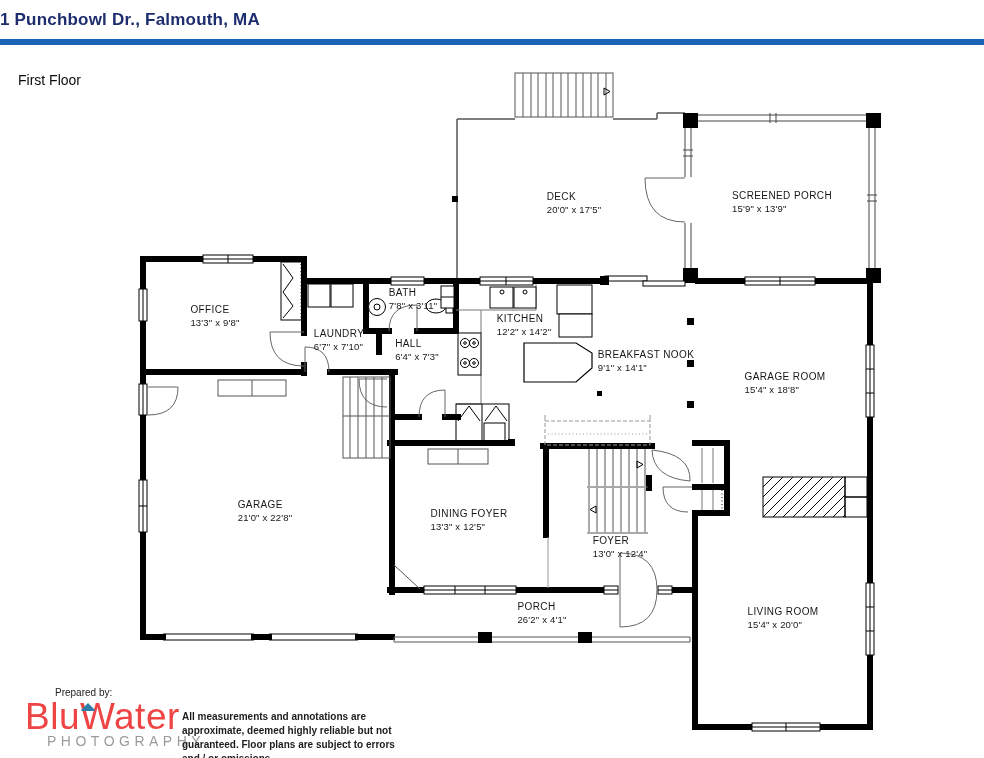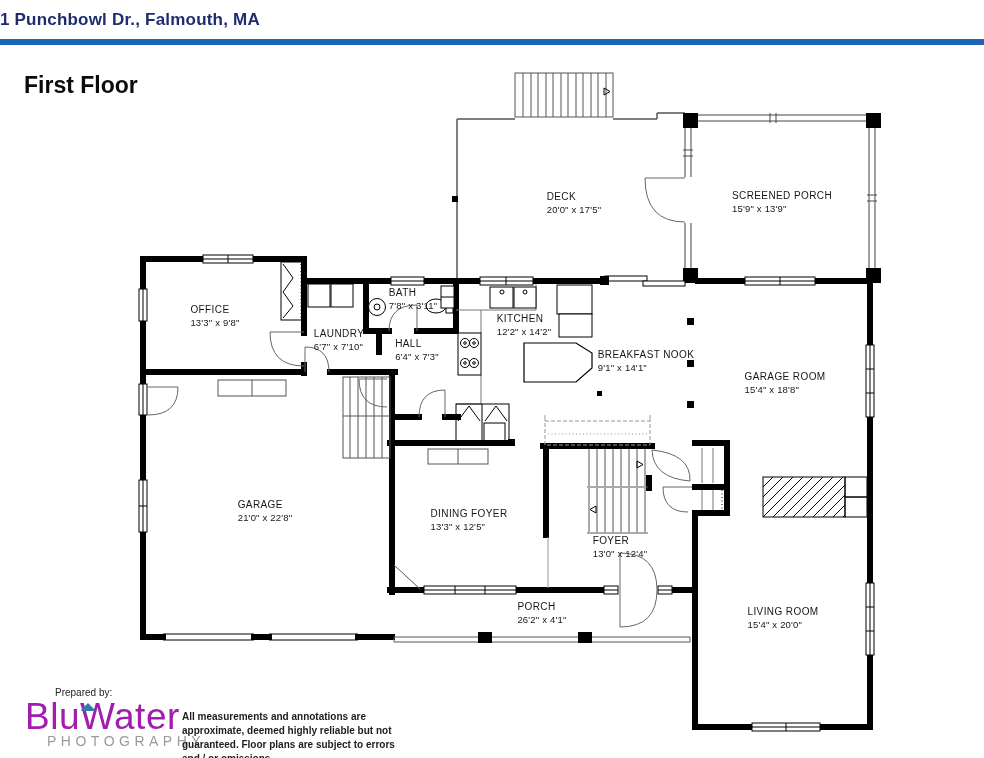--- a/index.html
+++ b/index.html
@@ -1,28 +1,28 @@
 <!DOCTYPE html>
 <html><head>
 <meta charset="utf-8">
 <style>
   html,body{margin:0;padding:0;background:#fff;}
   .page{position:relative;width:984px;height:758px;background:#ffffff;overflow:hidden;
         font-family:"Liberation Sans",sans-serif;}
   .title{position:absolute;top:10px;left:0;width:100%;text-align:left;
          font-size:17px;font-weight:bold;color:#1d2d6e;letter-spacing:.2px;}
   .rule{position:absolute;top:39px;left:0;width:100%;height:6px;background:#1b63b5;}
-  .floor-label{position:absolute;top:72px;left:24px;font-size:23px;font-weight:bold;color:#0b0b0b;}
+  .floor-label{position:absolute;top:72px;left:18px;font-size:14px;font-weight:normal;color:#0b0b0b;}
   .plan-svg{position:absolute;left:0;top:0;}
   .room{position:absolute;transform:translate(-50%,-50%);text-align:left;color:#161616;
         white-space:nowrap;line-height:1.25;}
   .room .rname{display:block;font-size:10px;letter-spacing:.4px;}
   .room .rdims{display:block;font-size:9.5px;letter-spacing:.2px;}
   .prepared{position:absolute;left:55px;top:687px;font-size:10px;color:#222;}
-  .logo{position:absolute;left:25px;top:696px;font-size:37px;color:#a21caf;
+  .logo{position:absolute;left:25px;top:696px;font-size:37px;color:#ef4444;
         font-weight:400;letter-spacing:.5px;}
   .logo-drop{position:absolute;left:80px;top:703px;width:0;height:0;
         border-left:8px solid transparent;border-right:8px solid transparent;
         border-bottom:8px solid #2e7ea8;border-radius:3px;}
   .logo-sub{position:absolute;left:47px;top:733px;font-size:14px;color:#9b9b9b;letter-spacing:4.5px;}
   .disclaimer{position:absolute;left:182px;top:710px;width:228px;font-size:10px;
         font-weight:bold;color:#1c1c1c;line-height:1.4;}
 </style>
 </head>
 <body>

